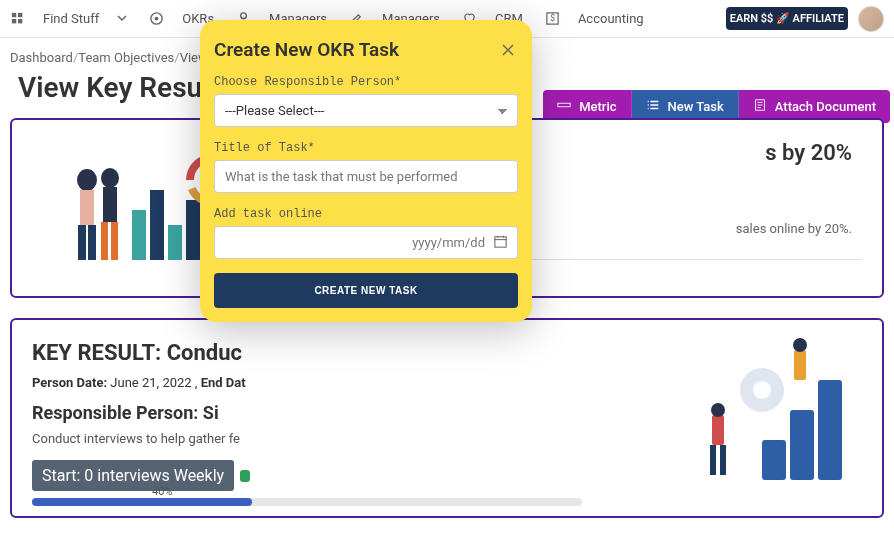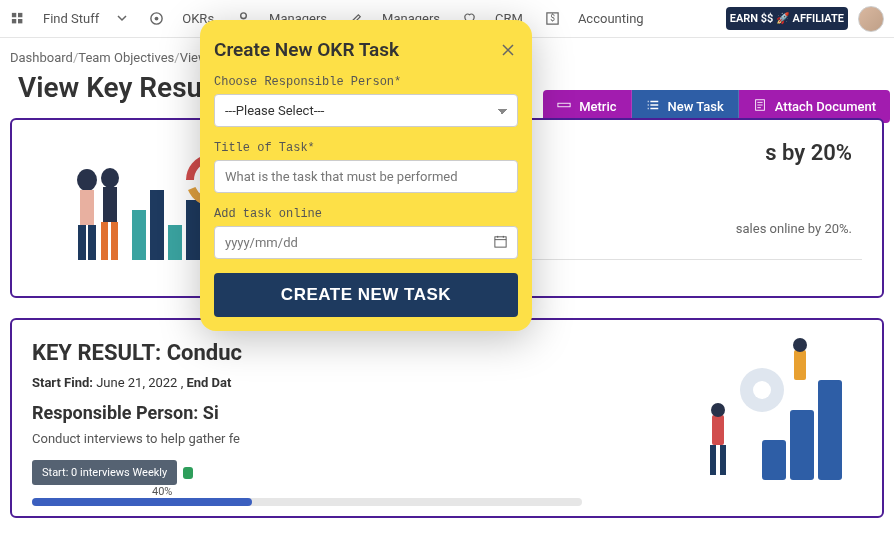--- a/index.html
+++ b/index.html
@@ -27,39 +27,39 @@
   .obj-title { font-size:22px; font-weight:600; margin-bottom:14px; }
   .obj-sub { font-size:13px; color:#666; line-height:1.5; }
   .obj-line { border:0; border-top:1px solid #e0e0e0; margin-top:20px;}
   .card2 { height: 200px; position:relative; }
   .kr-title { font-size:22px; font-weight:700; margin-bottom:10px; }
   .dates { font-size:13px; margin-bottom:12px; }
   .dates b { font-weight:700; }
   .resp { font-size:18px; font-weight:700; margin-bottom:8px; }
   .kr-desc { font-size:13px; color:#555; margin-bottom:14px; }
   .status-badges { display:flex; gap:6px; align-items:center;}
-  .badge { background:#556272; color:#fff; padding:6px 10px; font-size:11px; border-radius:3px;}
+  .badge { background:#556272; color:#fff; padding:6px 10px; font-size:16px; border-radius:3px;}
   .badge.green { background:#2e9e5b; width:10px; padding:6px 4px;}
   .illus2 { position:absolute; right:10px; top:10px; width:210px; height:160px;}
   .progress { position:absolute; bottom:10px; left:20px; right:300px; height:8px; background:#e6e6e6; border-radius:4px;}
   .progress-fill { height:100%; width:40%; background:#3b5fbf; border-radius:4px;}
   .progress-label { position:absolute; left:140px; bottom:18px; font-size:11px; color:#555;}
   
   .backdrop { position:absolute; inset:0; background:rgba(255,255,255,0.0);}
   .modal { position:absolute; left:200px; top:20px; width:332px; background:#fde047; border-radius:16px; box-shadow:0 8px 40px rgba(0,0,0,0.25); padding:18px 14px 14px 14px;}
   .modal-header { display:flex; align-items:center; justify-content:space-between; margin-bottom:14px;}
   .modal-title { font-size:19px; font-weight:600; }
   .close-x { width:20px; height:20px; cursor:pointer; color:#666; display:flex; align-items:center; justify-content:center; font-size:18px;}
   .form-label { font-size:12px; color:#555; margin-bottom:5px;font-family:Liberation Mono, monospace; }
   .form-control { width:100%; border:1px solid #ccc; border-radius:4px; padding:8px 10px; font-size:13px; color:#333; background:#fff; margin-bottom:14px; font-family:inherit;}
   .form-control::placeholder { color:#777; }
   select.form-control { appearance:none; background-image: linear-gradient(45deg, transparent 50%, #888 50%), linear-gradient(135deg, #888 50%, transparent 50%); background-position: calc(100% - 15px) 14px, calc(100% - 10px) 14px; background-size:5px 5px,5px 5px; background-repeat:no-repeat;}
   textarea.form-control { height:158px; resize: both; }
   .date-input { position:relative; }
-  .submit-btn { width:100%; background:#1e3a5f; color:#fff; border:none; padding:12px; font-size:17px; font-weight:600; letter-spacing:0.5px; border-radius:4px; cursor:pointer; }
+  .submit-btn { width:100%; background:#1e3a5f; color:#fff; border:none; padding:12px; font-size:10px; font-weight:600; letter-spacing:0.5px; border-radius:4px; cursor:pointer; }
   .svgfill { fill:#666; }
 </style>
 </head>
 <body>
 
 <div class="topnav">
   <div class="nav-item">
     <span class="nav-icon">
         <svg viewBox="0 0 16 16" width="14" height="14">
           <rect class="svgfill" x="1" y="1" width="5" height="5"></rect>
@@ -177,21 +177,21 @@
       <div class="obj-title" style="text-align:right; padding-right:10px;">s by 20%</div>
       <div style="height:40px"></div>
       <div class="obj-sub" style="text-align:right; padding-right:10px;">sales online by 20%.</div>
       <hr class="obj-line">
     </div>
   </div>
 
   <div class="card card2">
     <div class="kr-title">KEY RESULT: Conduc</div>
     <div class="dates">
-      <b>Start Find:</b>
+      <b>Person Date:</b>
       <span>June 21, 2022</span> ,
       <b>End Dat</b>
     </div>
     <div class="resp">Responsible Person: Si</div>
     <div class="kr-desc">Conduct interviews to help gather fe</div>
     <div class="status-badges">
       <div class="badge">Start: 0 interviews Weekly</div>
       <div class="badge green"></div>
     </div>
     <div class="progress">
@@ -231,21 +231,21 @@
   <select class="form-control">
     <option>---Please Select---</option>
   </select>
 
   <div class="form-label">Title of Task*</div>
   <input class="form-control" type="text" placeholder="What is the task that must be performed" style="">
 
   <div class="form-label">Add task online</div>
 
   <div class="date-input">
-    <input class="form-control" type="text" style="padding-right: 32px;" placeholder="yyyy/mm/dd">
+    <input class="form-control" type="text" style="padding-right: 32px; text-align: right;" placeholder="yyyy/mm/dd">
     <span style="position:absolute; right:10px; top:8px;">
       <svg width="15" height="15" viewBox="0 0 16 16">
           <rect x="2" y="3" width="12" height="11" stroke="#555" fill="none"></rect>
           <path d="M2 6h12M5 2v2M11 2v2" stroke="#555"></path>
         </svg>
     </span>
   </div>
 
   <button class="submit-btn">CREATE NEW TASK</button>
 </div>

